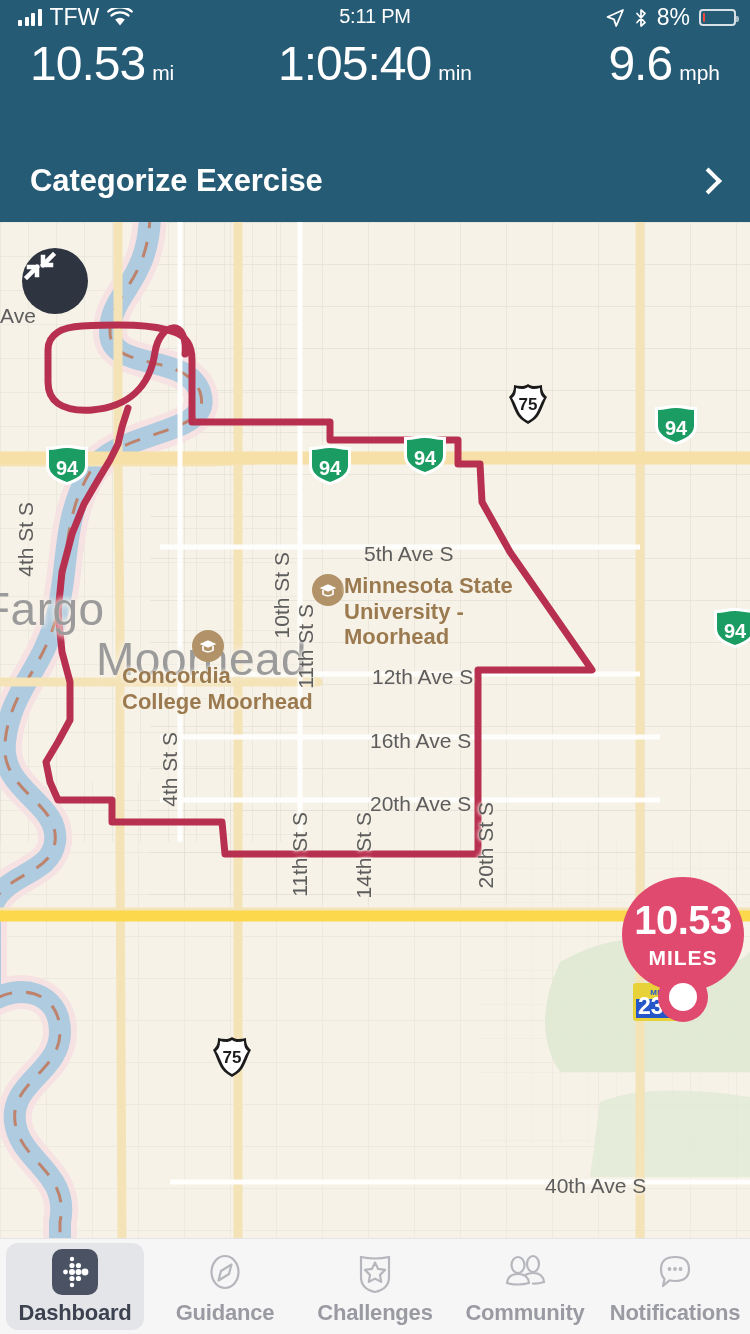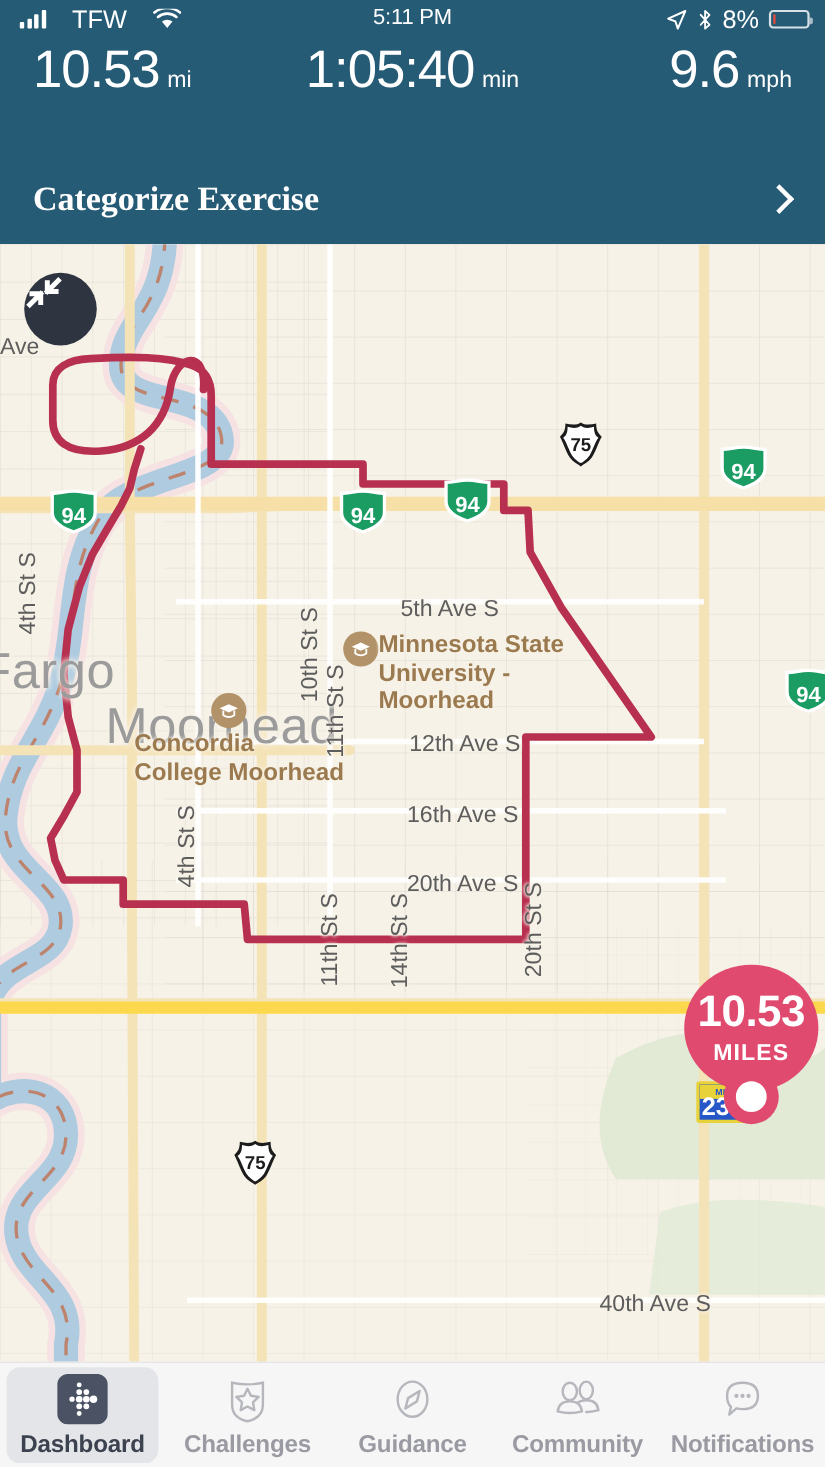--- a/index.html
+++ b/index.html
@@ -13,21 +13,21 @@
 
   
   .header {
     position:absolute; left:0; top:0; width:750px; height:222px;
     background:#265b75;
   }
   .statusbar {
     position:absolute; left:0; top:0; width:750px; height:34px;
     display:flex; align-items:center; color:#fff;
   }
-  .sb-left { position:absolute; left:18px; top:4px; display:flex; align-items:center; gap:24px; }
+  .sb-left { position:absolute; left:18px; top:4px; display:flex; align-items:center; gap:8px; }
   .sb-center { position:absolute; left:0; top:5px; width:750px; text-align:center;
                font-size:20px; font-weight:400; letter-spacing:-0.2px; }
   .sb-right { position:absolute; right:14px; top:4px; display:flex; align-items:center; gap:9px; }
   .carrier { font-size:23px; letter-spacing:0px; }
   .bars { display:flex; align-items:flex-end; gap:2.5px; height:17px; }
   .bars i { width:4px; background:#fff; border-radius:1px; display:block; }
   .bars i:nth-child(1){height:6px;}
   .bars i:nth-child(2){height:9px;}
   .bars i:nth-child(3){height:13px;}
   .bars i:nth-child(4){height:17px;}
@@ -52,21 +52,21 @@
   .metric .unit { font-size:21px; font-weight:300; margin-left:7px; }
   .m1 { position:absolute; left:30px; }
   .m2 { position:absolute; left:50%; transform:translateX(-50%); }
   .m3 { position:absolute; right:30px; }
 
   
   .categorize {
     position:absolute; left:0; top:140px; width:750px; height:82px;
     display:flex; align-items:center; padding:0 30px; cursor:pointer;
   }
-  .categorize .label { color:#fff; font-size:31px; font-weight:600; letter-spacing:-0.1px;font-family:Liberation Serif, serif; }
+  .categorize .label { color:#fff; font-size:31px; font-weight:600; letter-spacing:-0.1px; }
   .chevron {
     position:absolute; right:32px; top:50%; transform:translateY(-50%);
     width:19px; height:19px; border-right:4px solid #fff; border-top:4px solid #fff;
     transform:translateY(-50%) rotate(45deg);
   }
 
   
   .map {
     position:absolute; left:0; top:222px; width:750px; height:1016px;
     overflow:hidden; background:#f7f2e7;
@@ -432,35 +432,35 @@
             <circle cx="20" cy="36" r="2.2"></circle>
           </g>
         </svg>
       </span>
       <span class="tlabel">Dashboard</span>
     </div>
 
     <div class="tab">
       <span class="ticon">
         <svg width="46" height="46" viewBox="0 0 46 46">
-          <path d="M9 8 q14 3 28 0 l0 20 q0 12 -14 15 q-14 -3 -14 -15 Z" fill="none" stroke="#b6b7bd" stroke-width="2.2"></path>
-          <path d="M23 13.5 l3.1 6.4 7 1 -5.1 5 1.2 7-6.2-3.3-6.2 3.3 1.2-7-5.1-5 7-1 Z" fill="none" stroke="#b6b7bd" stroke-width="2.2" stroke-linejoin="round"></path>
+          <ellipse cx="23" cy="23" rx="13.5" ry="16" fill="none" stroke="#b6b7bd" stroke-width="2.2"></ellipse>
+          <path d="M29.5 15.5 L19 22 L16.5 31.5 L27 25 Z" fill="none" stroke="#b6b7bd" stroke-width="2.2" stroke-linejoin="round"></path>
         </svg>
       </span>
-      <span class="tlabel">Challenges</span>
+      <span class="tlabel">Guidance</span>
     </div>
 
     <div class="tab">
       <span class="ticon">
         <svg width="46" height="46" viewBox="0 0 46 46">
-          <ellipse cx="23" cy="23" rx="13.5" ry="16" fill="none" stroke="#b6b7bd" stroke-width="2.2"></ellipse>
-          <path d="M29.5 15.5 L19 22 L16.5 31.5 L27 25 Z" fill="none" stroke="#b6b7bd" stroke-width="2.2" stroke-linejoin="round"></path>
+          <path d="M9 8 q14 3 28 0 l0 20 q0 12 -14 15 q-14 -3 -14 -15 Z" fill="none" stroke="#b6b7bd" stroke-width="2.2"></path>
+          <path d="M23 13.5 l3.1 6.4 7 1 -5.1 5 1.2 7-6.2-3.3-6.2 3.3 1.2-7-5.1-5 7-1 Z" fill="none" stroke="#b6b7bd" stroke-width="2.2" stroke-linejoin="round"></path>
         </svg>
       </span>
-      <span class="tlabel">Guidance</span>
+      <span class="tlabel">Challenges</span>
     </div>
 
     <div class="tab">
       <span class="ticon">
         <svg width="50" height="46" viewBox="0 0 50 46">
           <ellipse cx="18" cy="16" rx="6.5" ry="8" fill="none" stroke="#b6b7bd" stroke-width="2.2"></ellipse>
           <path d="M7 34 q1 -9 11 -9 q10 0 11 9 q-11 3 -22 0 Z" fill="none" stroke="#b6b7bd" stroke-width="2.2"></path>
           <ellipse cx="33" cy="15" rx="6" ry="8" fill="none" stroke="#b6b7bd" stroke-width="2.2"></ellipse>
           <path d="M25 26 q4 -2 8 -2 q10 0 11 9 q-6 2 -12 1.5" fill="none" stroke="#b6b7bd" stroke-width="2.2"></path>
         </svg>

